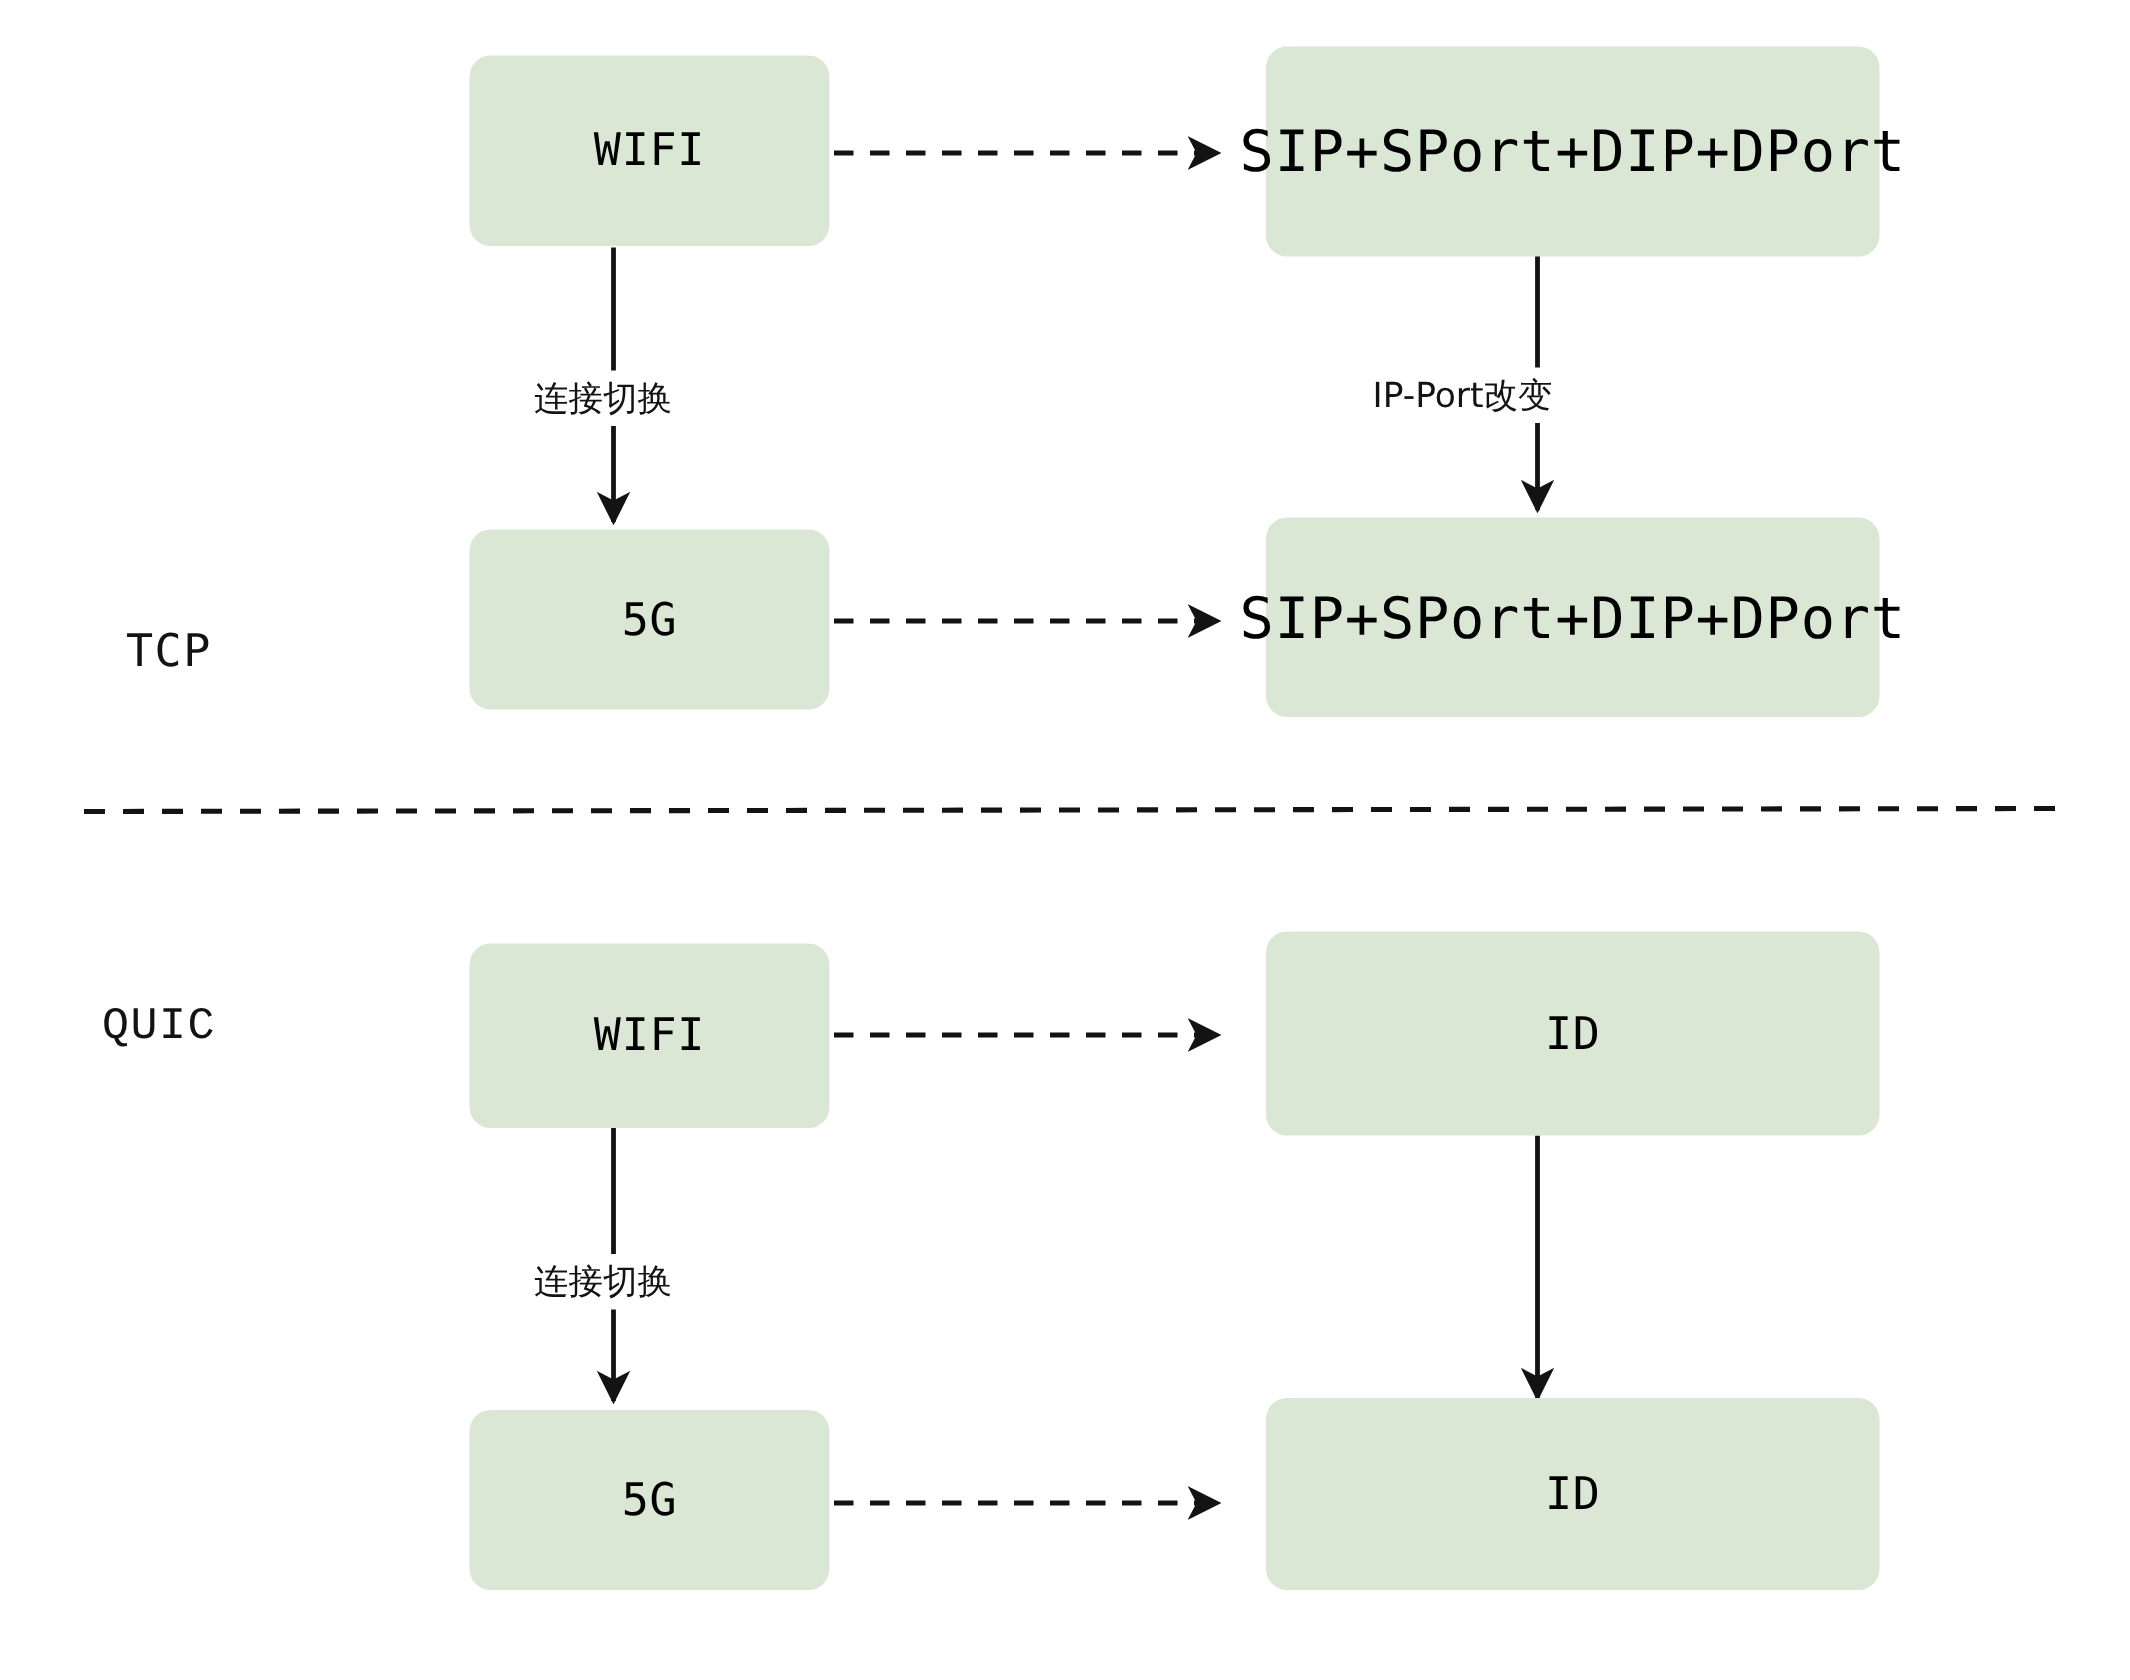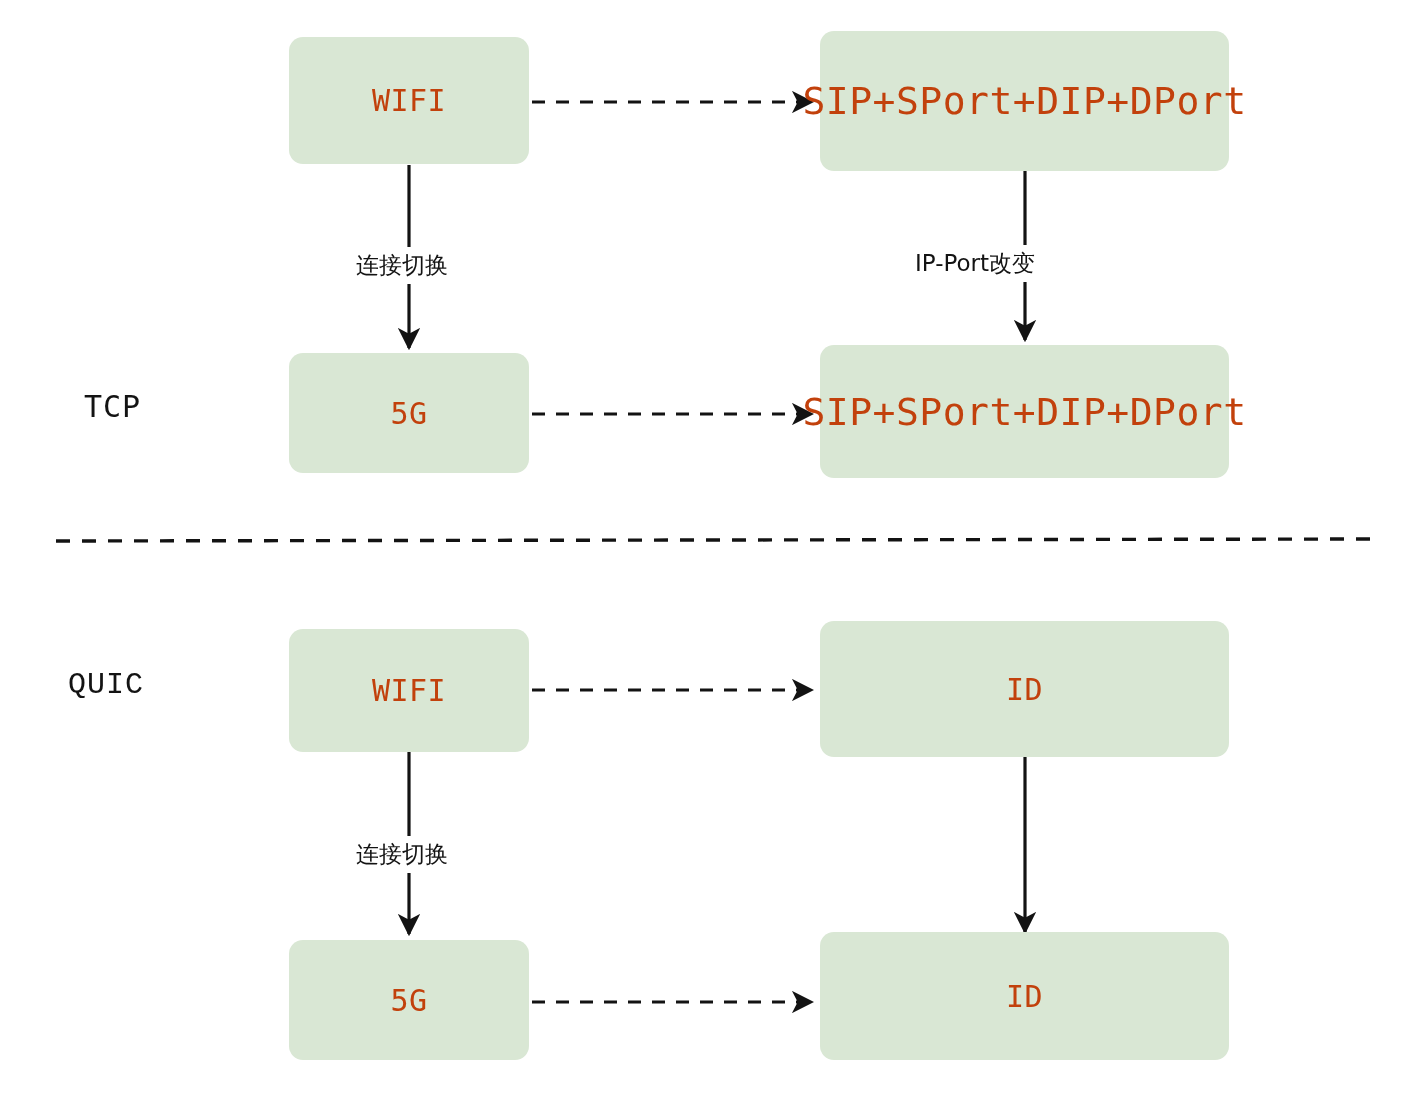--- a/index.html
+++ b/index.html
@@ -26,26 +26,27 @@
     height: 1120px;
   }
   .node {
     position: absolute;
     box-sizing: border-box;
     background: #d9e7d4;
     border-radius: 14px;
     display: flex;
     align-items: center;
     justify-content: center;
-    color: #c2410c;
+    color: #000000;
     font-family: "DejaVu Sans Mono", "Liberation Mono", monospace;
     font-size: 30px;
     letter-spacing: 0.5px;
     white-space: nowrap;
     z-index: 2;
+    margin-left: 24px;
   }
   .node.small-label {
     font-size: 38px;
   }
   .proto-label {
     position: absolute;
     color: #131313;
     font-family: "DejaVu Sans Mono", "Liberation Mono", monospace;
     font-size: 30px;
     letter-spacing: 1px;
@@ -88,21 +89,21 @@
 
     <line x1="532" y1="690" x2="812" y2="690" stroke="#131313" stroke-width="3.2" stroke-dasharray="13 11" marker-end="url(#arrowhead)"></line>
 
     <line x1="409" y1="752" x2="409" y2="934" stroke="#131313" stroke-width="3.2" marker-end="url(#arrowhead)"></line>
 
     <line x1="1025" y1="757" x2="1025" y2="932" stroke="#131313" stroke-width="3.2" marker-end="url(#arrowhead)"></line>
 
     <line x1="532" y1="1002" x2="812" y2="1002" stroke="#131313" stroke-width="3.2" stroke-dasharray="13 11" marker-end="url(#arrowhead)"></line>
   </svg>
 
-  <div class="proto-label" style="left:84px; top:389px;">TCP</div>
+  <div class="proto-label" style="left:84px; top:417px;">TCP</div>
 
   <div class="node" style="left:289px; top:37px; width:240px; height:127px;">WIFI</div>
 
   <div class="node small-label" style="left:820px; top:31px; width:409px; height:140px;">SIP+SPort+DIP+DPort</div>
 
   <div class="node" style="left:289px; top:353px; width:240px; height:120px;">5G</div>
 
   <div class="node small-label" style="left:820px; top:345px; width:409px; height:133px;">SIP+SPort+DIP+DPort</div>
 
   <div class="edge-label" style="left:350px; top:247px;">连接切换</div>

